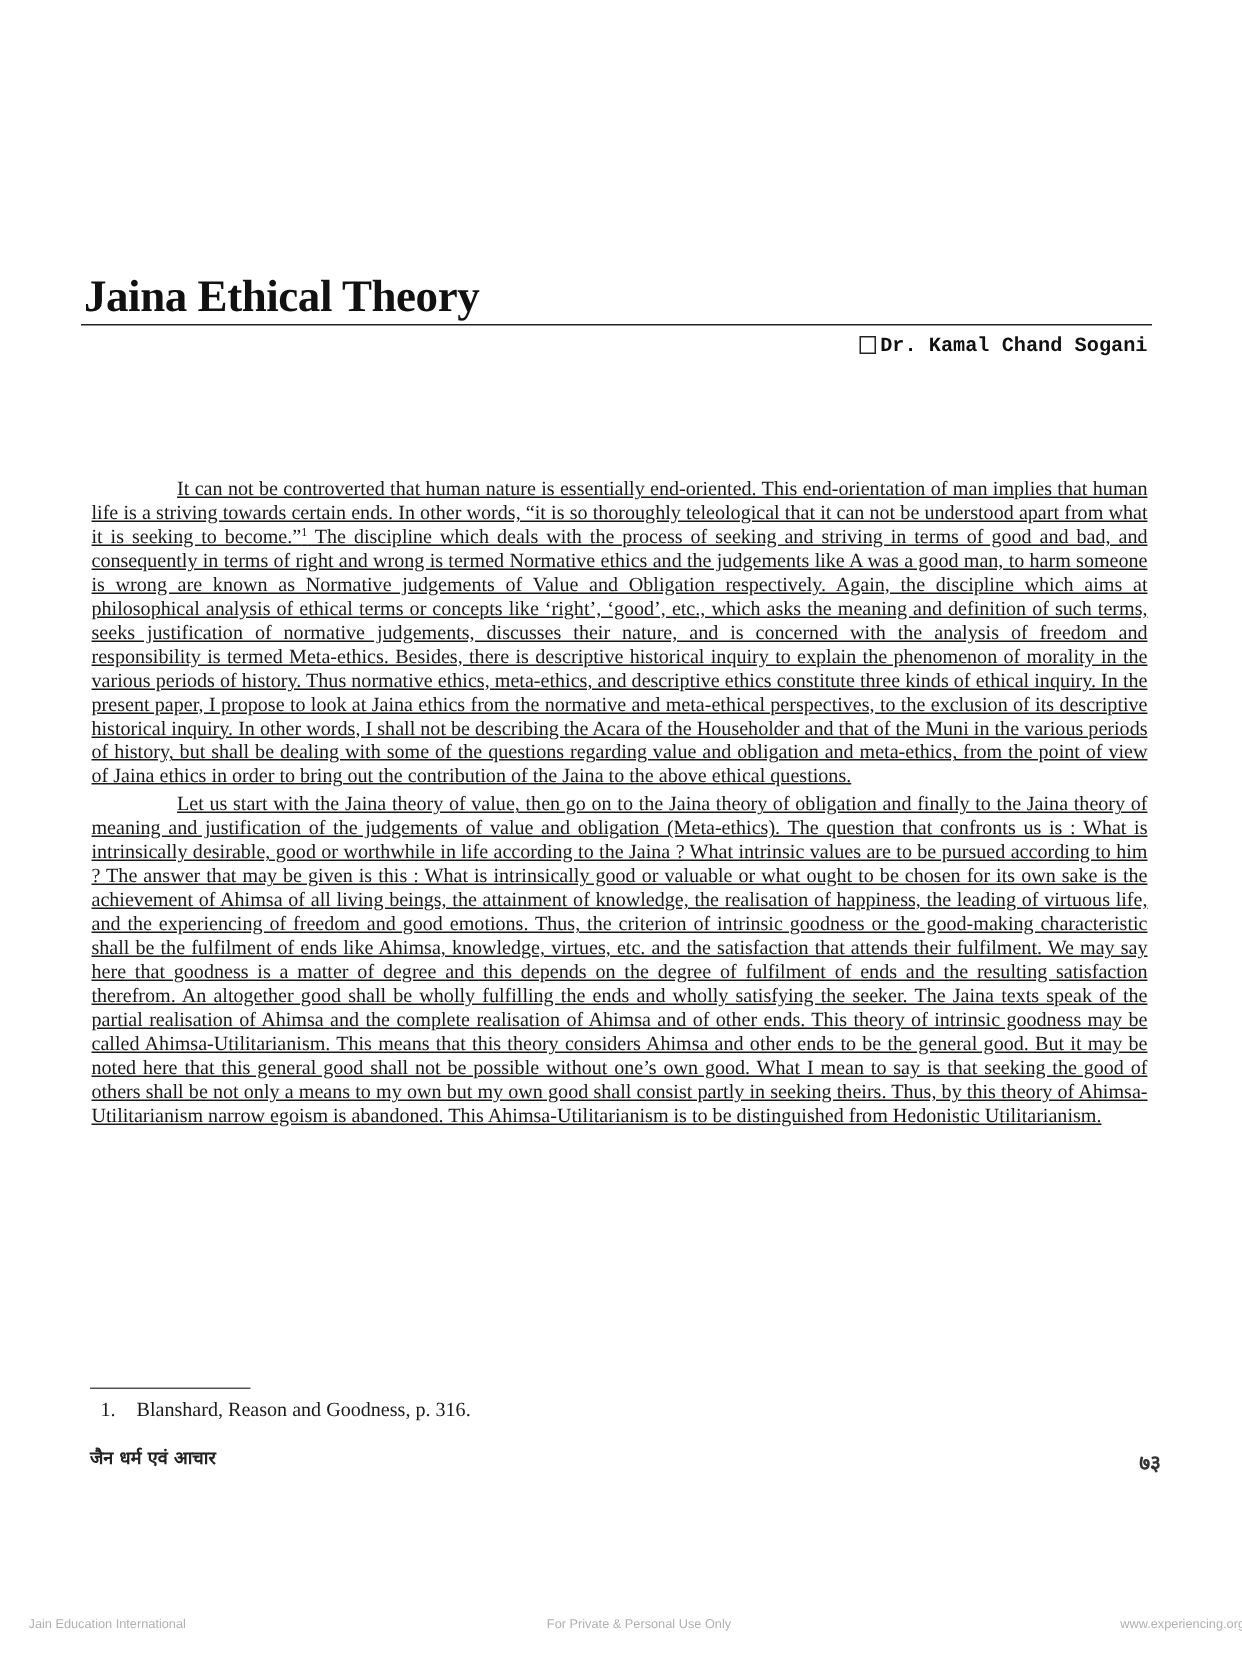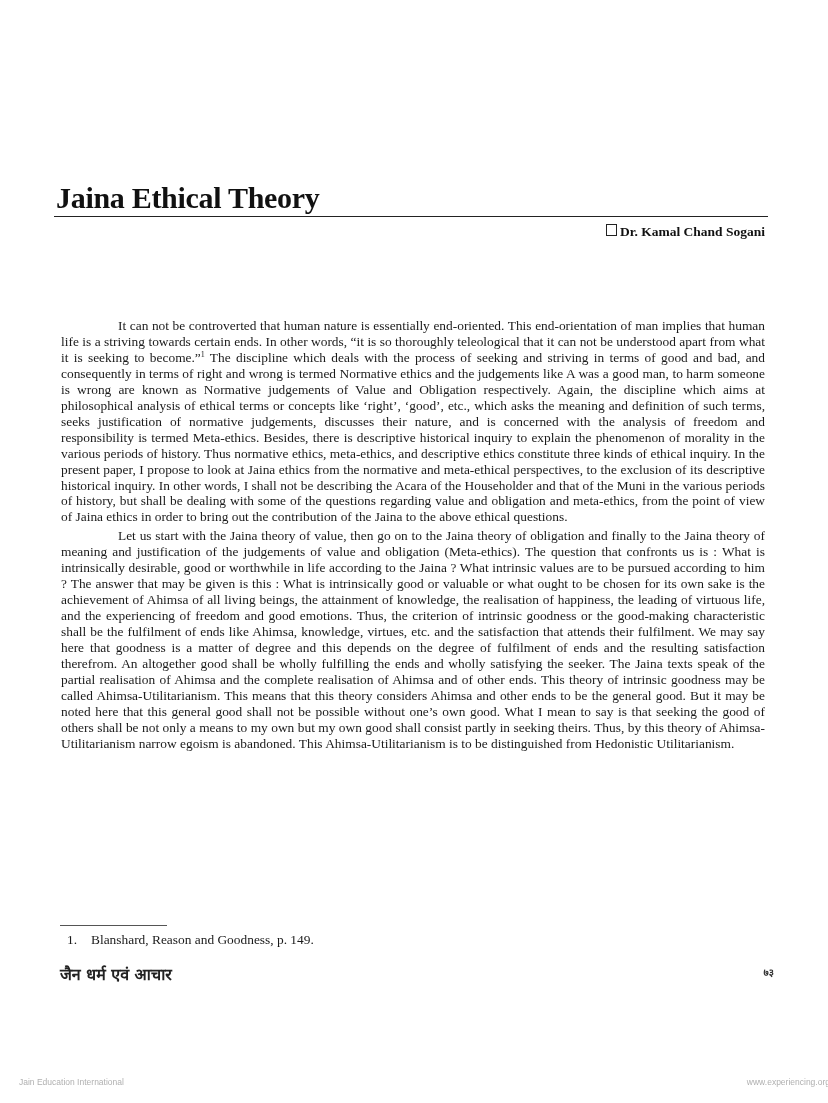--- a/index.html
+++ b/index.html
@@ -31,21 +31,21 @@
       left: 54px;
       top: 216px;
       width: 714px;
       height: 0;
       border-top: 1.6px solid #222;
     }
     .author {
       position: absolute;
       right: 63px;
       top: 224px;
-      font-family: Liberation Serif, serif;
+      font-family: Liberation Mono, monospace;
       font-weight: bold;
       font-size: 13.5px;
       color: #111;
       display: flex;
       align-items: flex-start;
     }
     .author-box {
       display: inline-block;
       width: 9px;
       height: 10px;
@@ -54,20 +54,21 @@
     }
     .body-text {
       position: absolute;
       left: 61px;
       top: 318px;
       width: 704px;
       font-size: 13.4px;
       line-height: 15.95px;
       text-align: justify;
       color: #1a1a1a;
+      text-decoration: underline;
     }
     .body-text p {
       margin: 0;
       text-indent: 57px;
     }
     .body-text p + p {
       margin-top: 3px;
     }
     sup {
       font-size: 8px;
@@ -92,29 +93,29 @@
     .footnote .fn-num {
       display: inline-block;
       width: 24px;
     }
     .journal-name {
       position: absolute;
       left: 60px;
       top: 963px;
       font-family: "DejaVu Sans", sans-serif;
       font-weight: bold;
-      font-size: 16px;
+      font-size: 12px;
       color: #222;
     }
     .page-number {
       position: absolute;
       right: 54px;
       top: 965px;
       font-family: Liberation Mono, monospace;
-      font-size: 10px;
+      font-size: 14px;
       font-weight: bold;
       color: #333;
     }
     .footer-bar {
       position: absolute;
       left: 12px;
       top: 1077px;
       width: 828px;
       height: 14px;
       font-family: "Liberation Sans", sans-serif;
@@ -140,22 +141,23 @@
   <span>Dr. Kamal Chand Sogani</span>
 </div>
 
 <div class="body-text">
   <p><span>It can not be controverted that human nature is essentially end-oriented. This end-orientation of man implies that human life is a striving towards certain ends. In other words, “it is so thoroughly teleological that it can not be understood apart from what it is seeking to become.”</span><sup>1</sup><span> The discipline which deals with the process of seeking and striving in terms of good and bad, and consequently in terms of right and wrong is termed Normative ethics and the judgements like A was a good man, to harm someone is wrong are known as Normative judgements of Value and Obligation respectively. Again, the discipline which aims at philosophical analysis of ethical terms or concepts like ‘right’, ‘good’, etc., which asks the meaning and definition of such terms, seeks justification of normative judgements, discusses their nature, and is concerned with the analysis of freedom and responsibility is termed Meta-ethics. Besides, there is descriptive historical inquiry to explain the phenomenon of morality in the various periods of history. Thus normative ethics, meta-ethics, and descriptive ethics constitute three kinds of ethical inquiry. In the present paper, I propose to look at Jaina ethics from the normative and meta-ethical perspectives, to the exclusion of its descriptive historical inquiry. In other words, I shall not be describing the Acara of the Householder and that of the Muni in the various periods of history, but shall be dealing with some of the questions regarding value and obligation and meta-ethics, from the point of view of Jaina ethics in order to bring out the contribution of the Jaina to the above ethical questions.</span></p>
   <p>Let us start with the Jaina theory of value, then go on to the Jaina theory of obligation and finally to the Jaina theory of meaning and justification of the judgements of value and obligation (Meta-ethics). The question that confronts us is : What is intrinsically desirable, good or worthwhile in life according to the Jaina ? What intrinsic values are to be pursued according to him ? The answer that may be given is this : What is intrinsically good or valuable or what ought to be chosen for its own sake is the achievement of Ahimsa of all living beings, the attainment of knowledge, the realisation of happiness, the leading of virtuous life, and the experiencing of freedom and good emotions. Thus, the criterion of intrinsic goodness or the good-making characteristic shall be the fulfilment of ends like Ahimsa, knowledge, virtues, etc. and the satisfaction that attends their fulfilment. We may say here that goodness is a matter of degree and this depends on the degree of fulfilment of ends and the resulting satisfaction therefrom. An altogether good shall be wholly fulfilling the ends and wholly satisfying the seeker. The Jaina texts speak of the partial realisation of Ahimsa and the complete realisation of Ahimsa and of other ends. This theory of intrinsic goodness may be called Ahimsa-Utilitarianism. This means that this theory considers Ahimsa and other ends to be the general good. But it may be noted here that this general good shall not be possible without one’s own good. What I mean to say is that seeking the good of others shall be not only a means to my own but my own good shall consist partly in seeking theirs. Thus, by this theory of Ahimsa-Utilitarianism narrow egoism is abandoned. This Ahimsa-Utilitarianism is to be distinguished from Hedonistic Utilitarianism.</p>
 </div>
 
 <div class="footnote-rule"></div>
 <div class="footnote">
-  <span class="fn-num">1.</span><span>Blanshard, Reason and Goodness, p. 149.</span>
+  <span class="fn-num">1.</span><span>Blanshard, Reason and Goodness, p. 316.</span>
 </div>
 
 <div class="journal-name">जैन धर्म एवं आचार</div>
 <div class="page-number">७३</div>
 
 <div class="footer-bar">
   <span class="footer-left">Jain Education International</span>
+  <span class="footer-center">For Private &amp; Personal Use Only</span>
   <span class="footer-right">www.experiencing.org</span>
 </div>
 
 </body></html>

